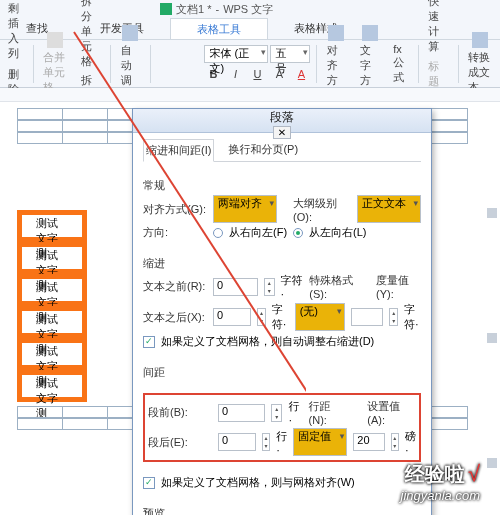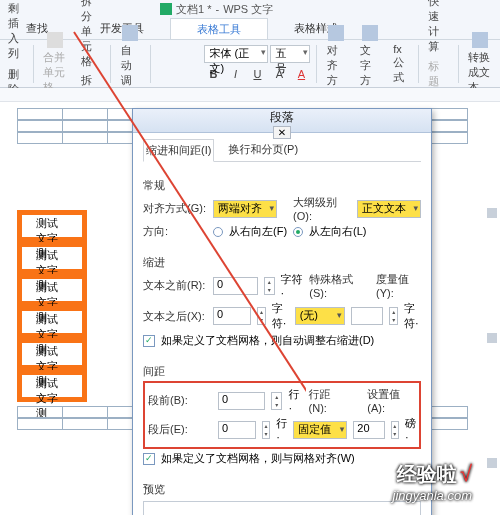--- a/index.html
+++ b/index.html
@@ -37,33 +37,33 @@
   .dlg-body { padding: 6px 10px 8px; }
   .dlg-tabs { display:flex; gap:12px; border-bottom:1px solid #d0d4da; margin-bottom:6px;}
   .dlg-tab { padding:3px 2px; color:#333; }
   .dlg-tab.active { border:1px solid #d0d4da; border-bottom:1px solid #fff; margin-bottom:-1px; background:#fff;}
   .grp-t { color:#333; margin:16px 0 2px; }
   .frow { display:flex; align-items:center; gap:6px; margin:2px 0; }
   .frow label { min-width:64px; color:#333;}
   .ipt { border:1px solid #b8c0ca; height:18px; width:48px; padding:0 14px 0 3px; position:relative; background:#fff;}
   .spin { border:1px solid #b8c0ca; height:18px; width:12px; display:flex; flex-direction:column;}
   .spin div{flex:1; font-size:6px; text-align:center; color:#555;}
-  .selbox { border:1px solid #b8c0ca; height:18px; padding:0 14px 0 4px; min-width:64px; position:relative; background:#fde047;}
+  .selbox { border:1px solid #b8c0ca; height:28px; padding:0 14px 0 4px; min-width:64px; position:relative; background:#eab308;}
   .selbox::after{content:"▾"; position:absolute; right:2px; top:2px; font-size:9px; color:#555;}
   .ck { width:12px; height:12px; border:1px solid #7a98bf;}
   .ck.on::after{content:"✓"; font-size:9px; position:relative; top:-3px; left:1px; color:#2a6;}
   .rd { width:10px;height:10px;border:1px solid #7a98bf;border-radius:50%;}
   .rd.on::after{content:""; display:block; width:4px;height:4px;background:#2a6;border-radius:50%; margin:2px;}
-  .redbox{ border:2px solid #d43; padding:2px 3px; margin:2px 0;}
+  .redbox{ border:2px solid #d43; padding:2px 3px; margin:13px 0;}
   .preview{ border:1px solid #c4ccd6; height:56px; margin-top:4px; display:flex; align-items:center; justify-content:center; padding:4px;}
   .preview-inner{ width:92%; text-align:center; font-size:6px; color:#999; line-height:1.6; word-break:break-all;}
   
   .arrow { position:absolute; left:46px; top:24px; width:260px; height:400px; pointer-events:none; }
   
-  .wm { position:absolute; right:28px; bottom:12px; text-align:right; color:#fff; text-shadow:0 0 3px #000,0 0 3px #000; }
+  .wm { position:absolute; right:20px; bottom:12px; text-align:right; color:#fff; text-shadow:0 0 3px #000,0 0 3px #000; }
   .wm .zh{ font-size:20px; font-weight:bold;}
   .wm .en{ font-size:13px; font-style:italic;}
   .wm .chk{ color:#e33; font-size:22px; }
 </style>
 </head>
 <body>
 
 <div class="titlebar">
   <div class="doc-icon"></div>
   <span>文档1 *</span>

